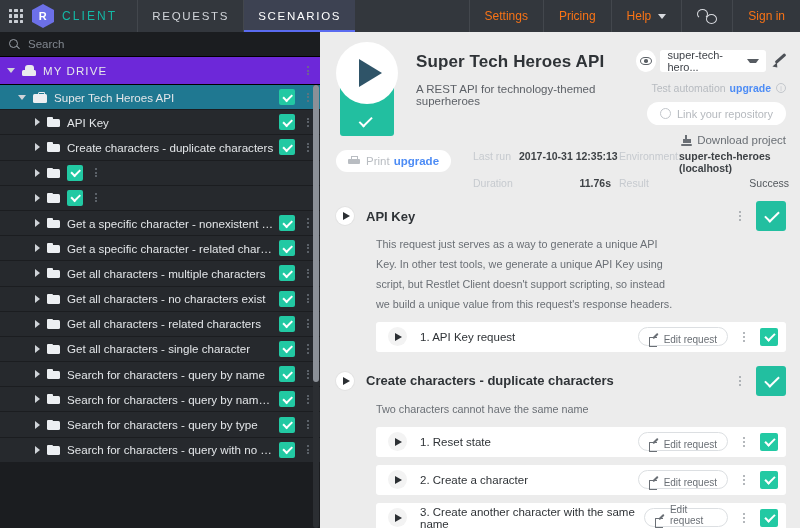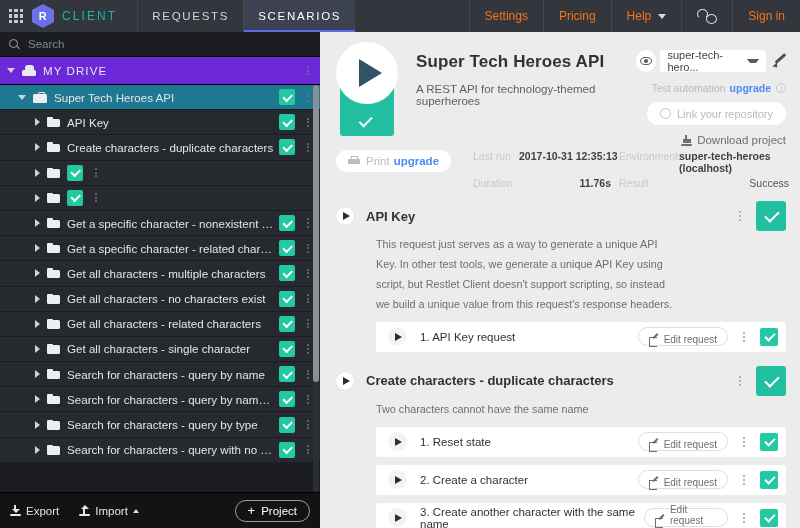--- a/index.html
+++ b/index.html
@@ -620,39 +620,20 @@
                 <i></i>
                 <i></i>
               </span>
             </div>
           </div>
         <div class="sb-scroll" id="sb-scroll" style="top:0; bottom:0; right:1px;">
           <div class="sb-thumb" id="sb-thumb" style="top: 0px; height: 297px;"></div>
         </div>
       </div>
 
-      <div class="sb-footer">
-        <div class="foot-btn">
-          <span class="dl-ico">
-              <span class="dl-bar"></span>
-            </span>
-          <span>Export</span>
-        </div>
-        <div class="foot-btn">
-          <span class="dl-ico up">
-              <span class="dl-bar"></span>
-            </span>
-          <span>Import</span>
-          <span class="mini-caret-up"></span>
-        </div>
-        <div class="proj-btn">
-          <span class="plus">+</span>
-          <span>Project</span>
-        </div>
-      </div>
     </div>
 
     <div class="main">
       <div class="main-inner">
 
         <div class="proj-head">
           <div class="proj-icon-wrap">
             <div class="proj-tile">
               <span class="tick"></span>
             </div>

